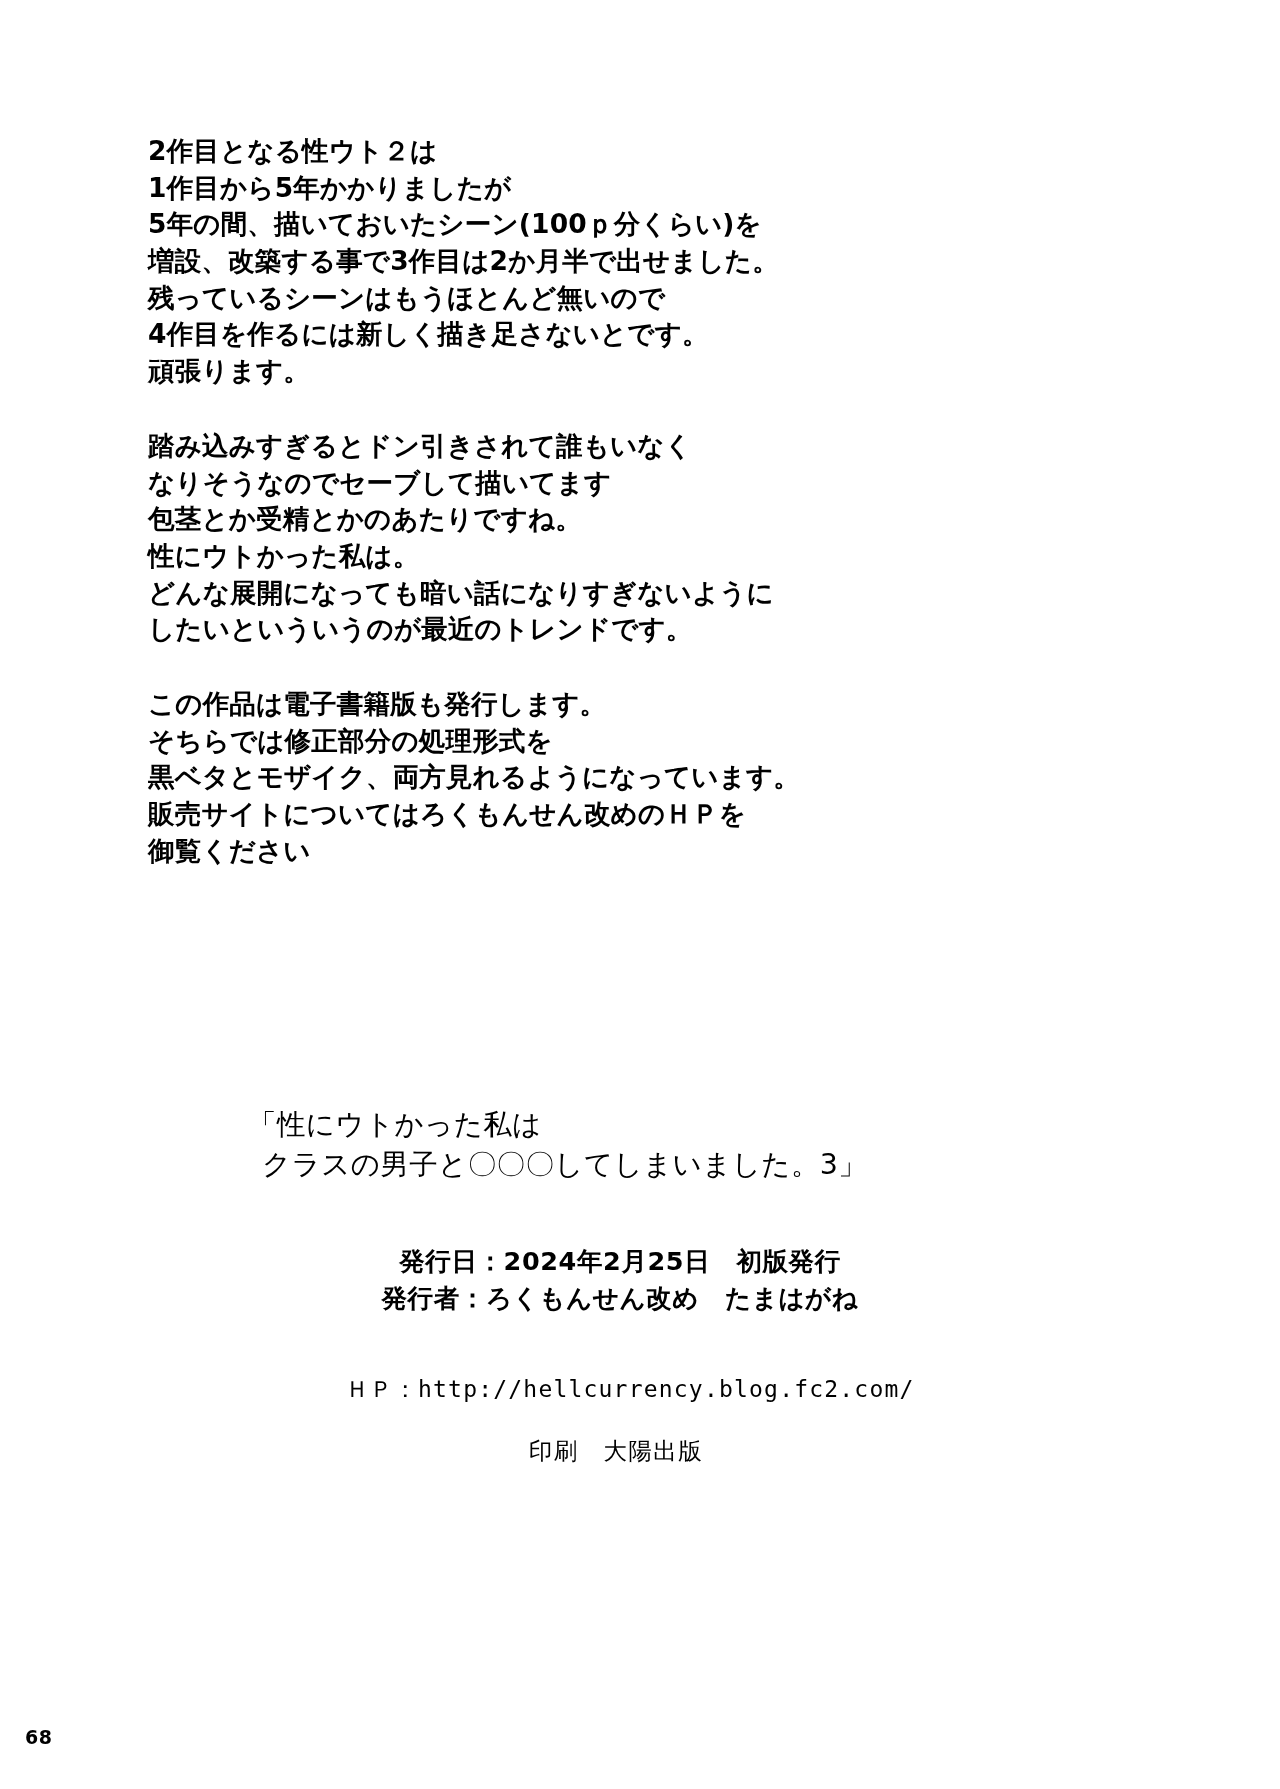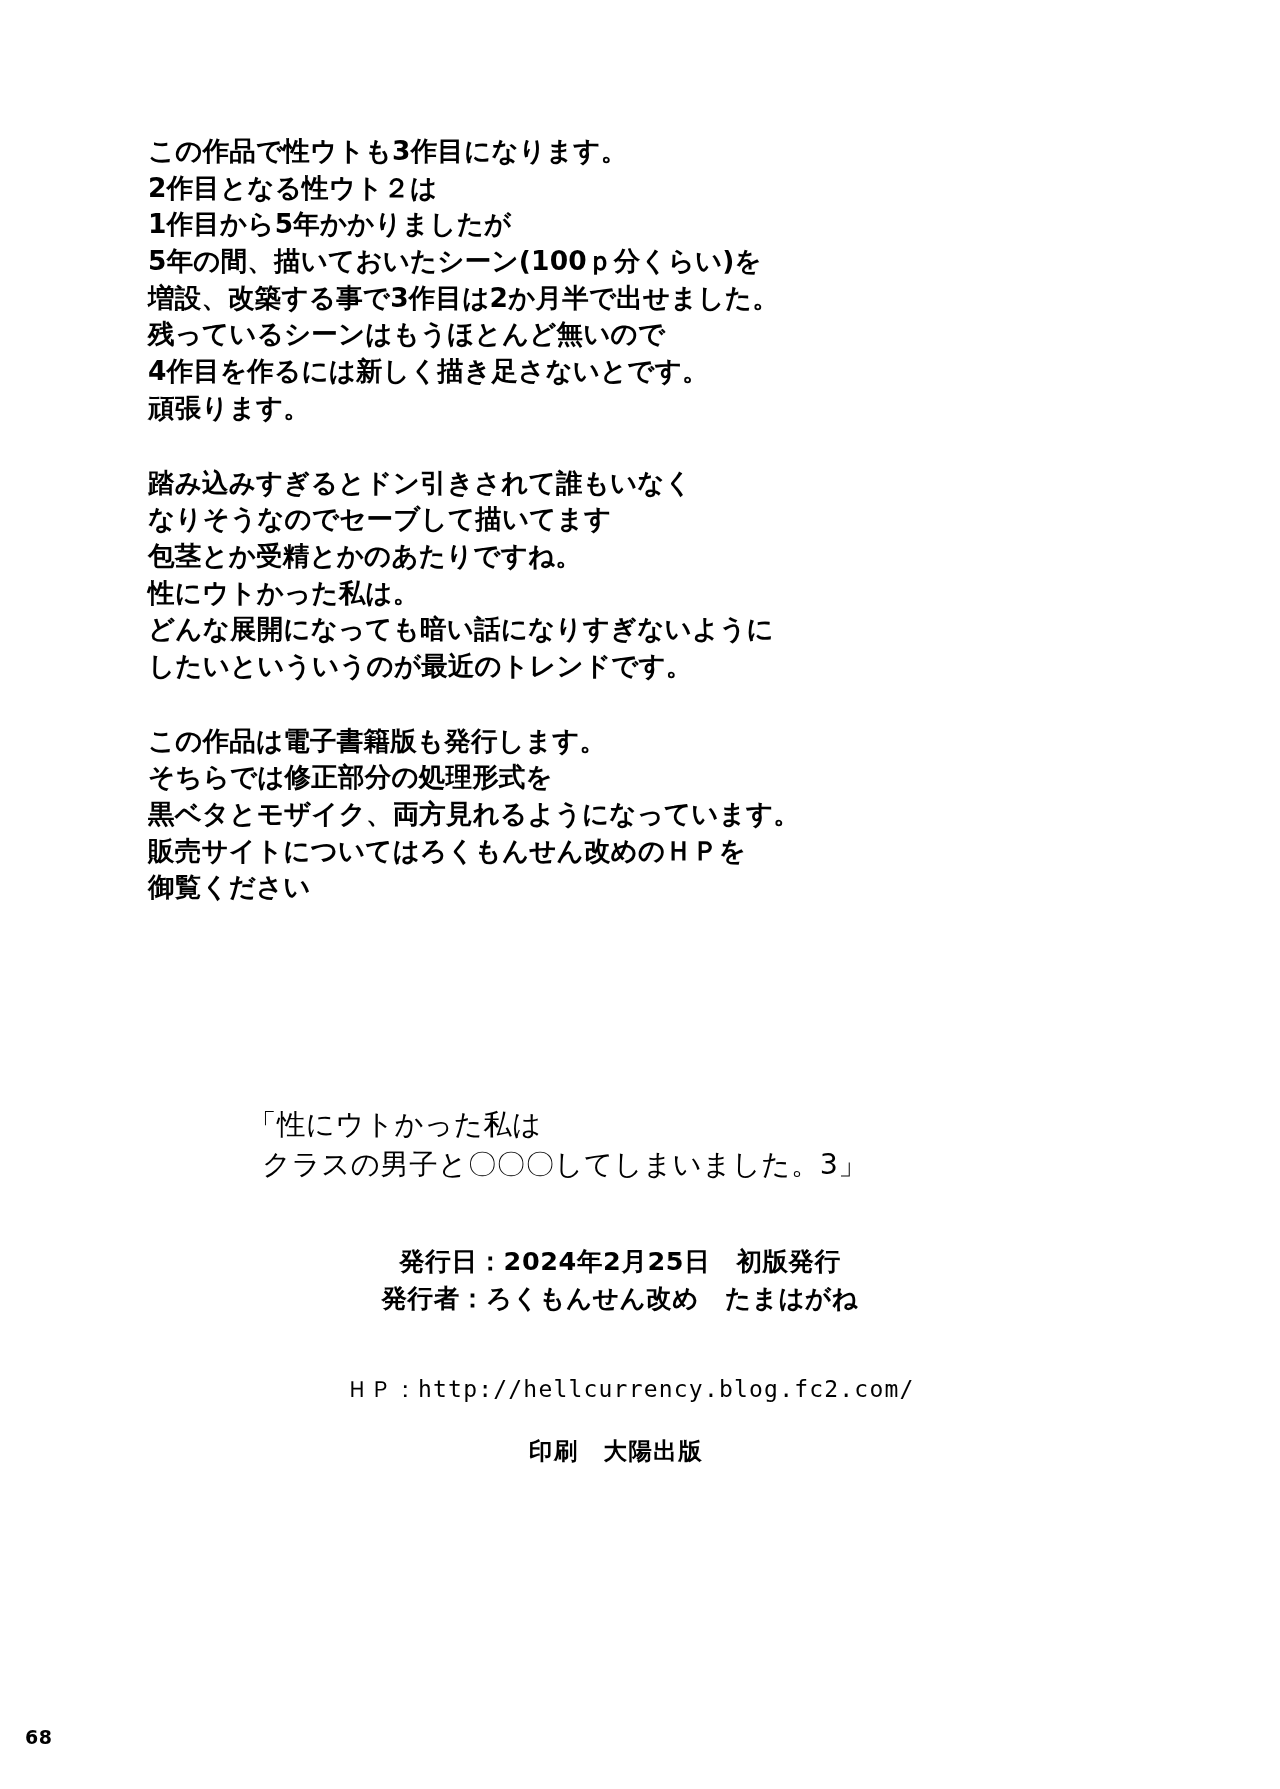--- a/index.html
+++ b/index.html
@@ -82,21 +82,21 @@
     font-family: "DejaVu Sans Mono", "Liberation Mono", monospace;
     font-size: 23px;
     letter-spacing: 1.2px;
     white-space: pre;
   }
   .print-line {
     margin-top: 30px;
     text-align: center;
     padding-right: 48px;
     font-size: 23.5px;
-    font-weight: 700;
+    font-weight: 400;
     letter-spacing: 1.4px;
     white-space: pre;
   }
 
   
   .page-number {
     position: absolute;
     left: 25px;
     bottom: 41px;
     font-size: 19px;
@@ -105,21 +105,20 @@
   }
 </style>
 </head>
 <body>
 
 <div class="page">
 
   <div class="afterword">
 
     <div class="para">
-      <div class="line">この作品で性ウトも3作目になります。</div>
       <div class="line">2作目となる性ウト２は</div>
       <div class="line">1作目から5年かかりましたが</div>
       <div class="line">5年の間、描いておいたシーン(100ｐ分くらい)を</div>
       <div class="line">増設、改築する事で3作目は2か月半で出せました。</div>
       <div class="line">残っているシーンはもうほとんど無いので</div>
       <div class="line">4作目を作るには新しく描き足さないとです。</div>
       <div class="line">頑張ります。</div>
     </div>
 
     <div class="para">

